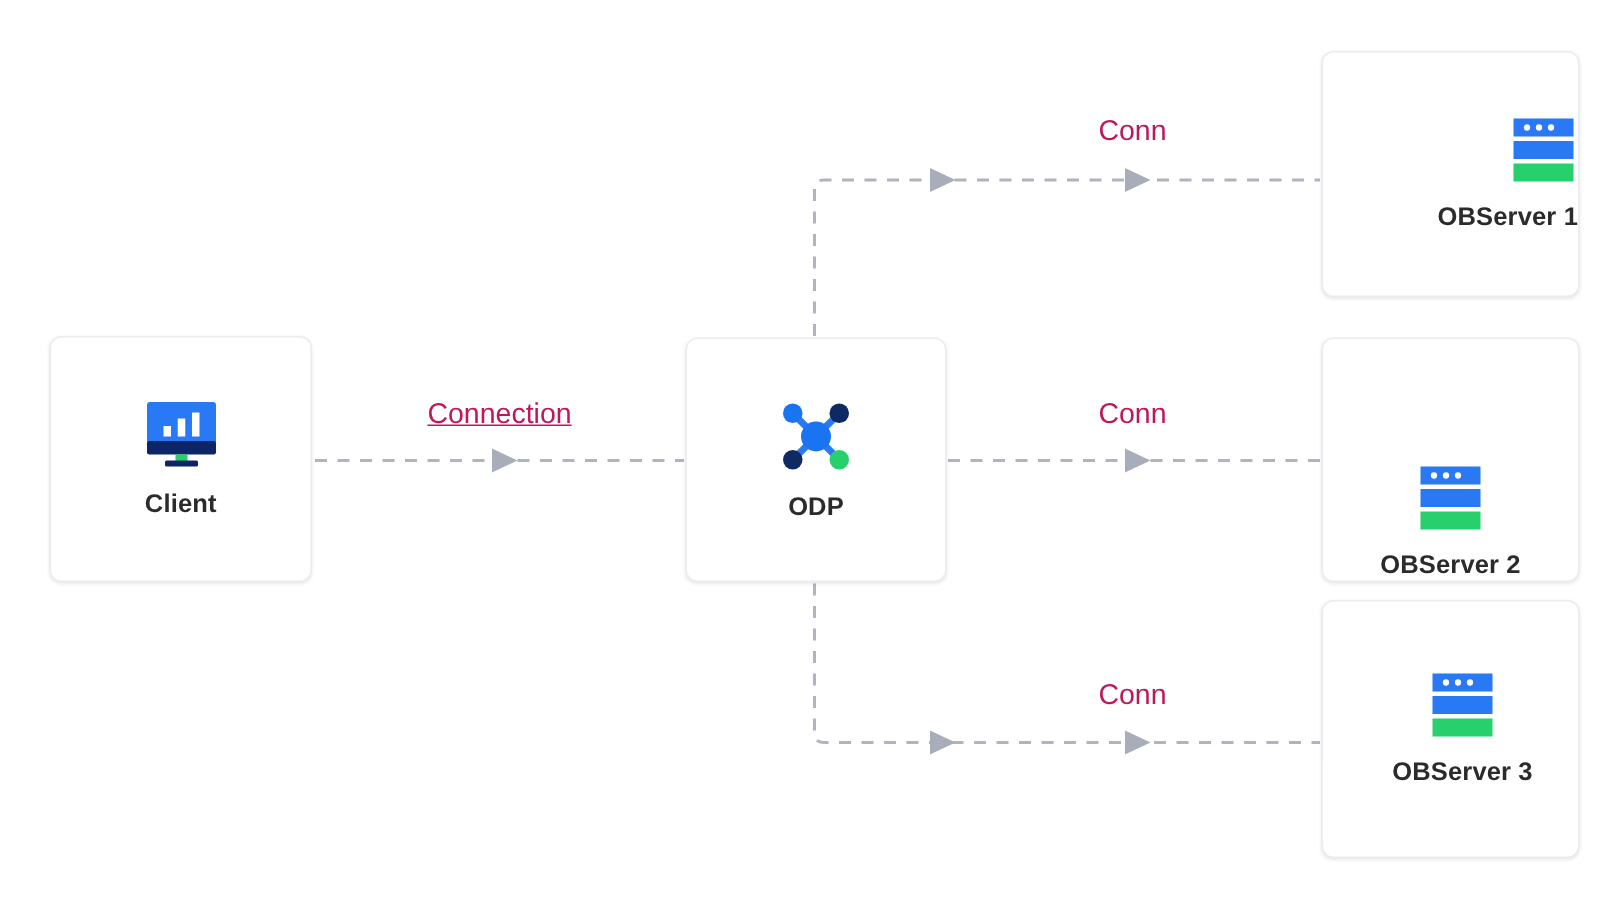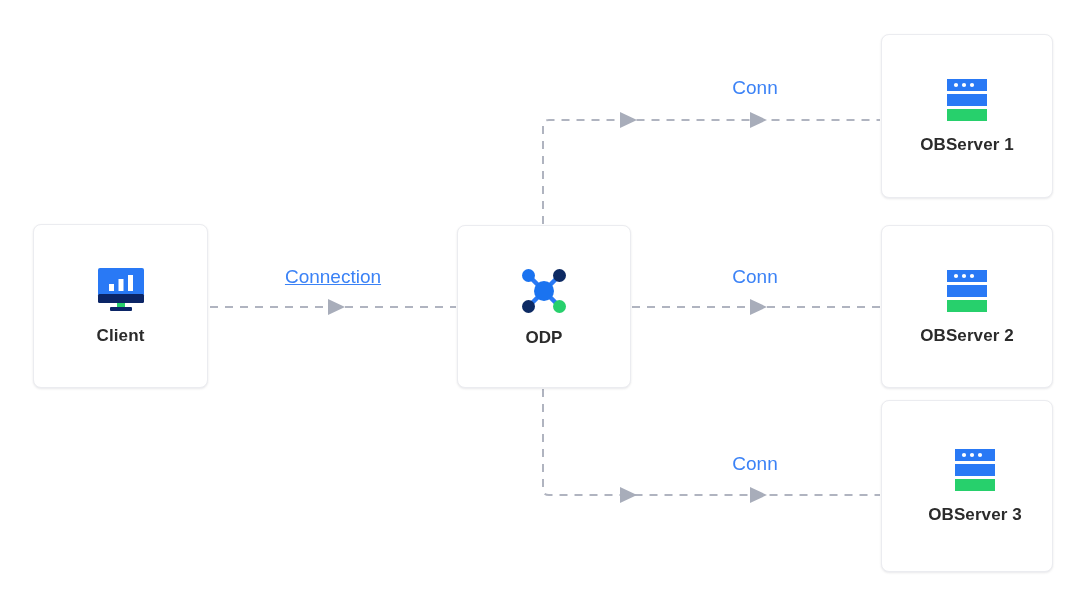--- a/index.html
+++ b/index.html
@@ -42,39 +42,39 @@
     font-size: 17px;
     font-weight: bold;
     color: #2b2b2b;
     letter-spacing: 0.1px;
     white-space: nowrap;
   }
 
   
   #node-client   { left: 33px;  top: 224px; width: 175px; height: 164px; }
   #node-odp      { left: 457px; top: 225px; width: 174px; height: 163px; }
-  #node-obs1     { left: 881px; top: 34px;  width: 172px; height: 164px; }
-  #node-obs2     { left: 881px; top: 225px; width: 172px; height: 163px; }
+  #node-obs1     { left: 881px; top: 34px;  width: 172px; height: 164px; align-items: flex-end; }
+  #node-obs2     { left: 881px; top: 225px; width: 172px; height: 163px; justify-content: flex-end; }
   #node-obs3     { left: 881px; top: 400px; width: 172px; height: 172px; padding-left: 16px; }
 
   
   #connectors {
     position: absolute;
     left: 0;
     top: 0;
     width: 1080px;
     height: 609px;
     pointer-events: none;
   }
 
   
   .edge-label {
     position: absolute;
     font-size: 19px;
-    color: #3b82f6;
+    color: #be185d;
     white-space: nowrap;
     transform: translateX(-50%);
   }
   #label-connection { left: 333px; top: 266px; text-decoration: underline; }
   #label-conn-1     { left: 755px; top: 77px;  }
   #label-conn-2     { left: 755px; top: 266px; }
   #label-conn-3     { left: 755px; top: 453px; }
 </style>
 </head>
 <body>

